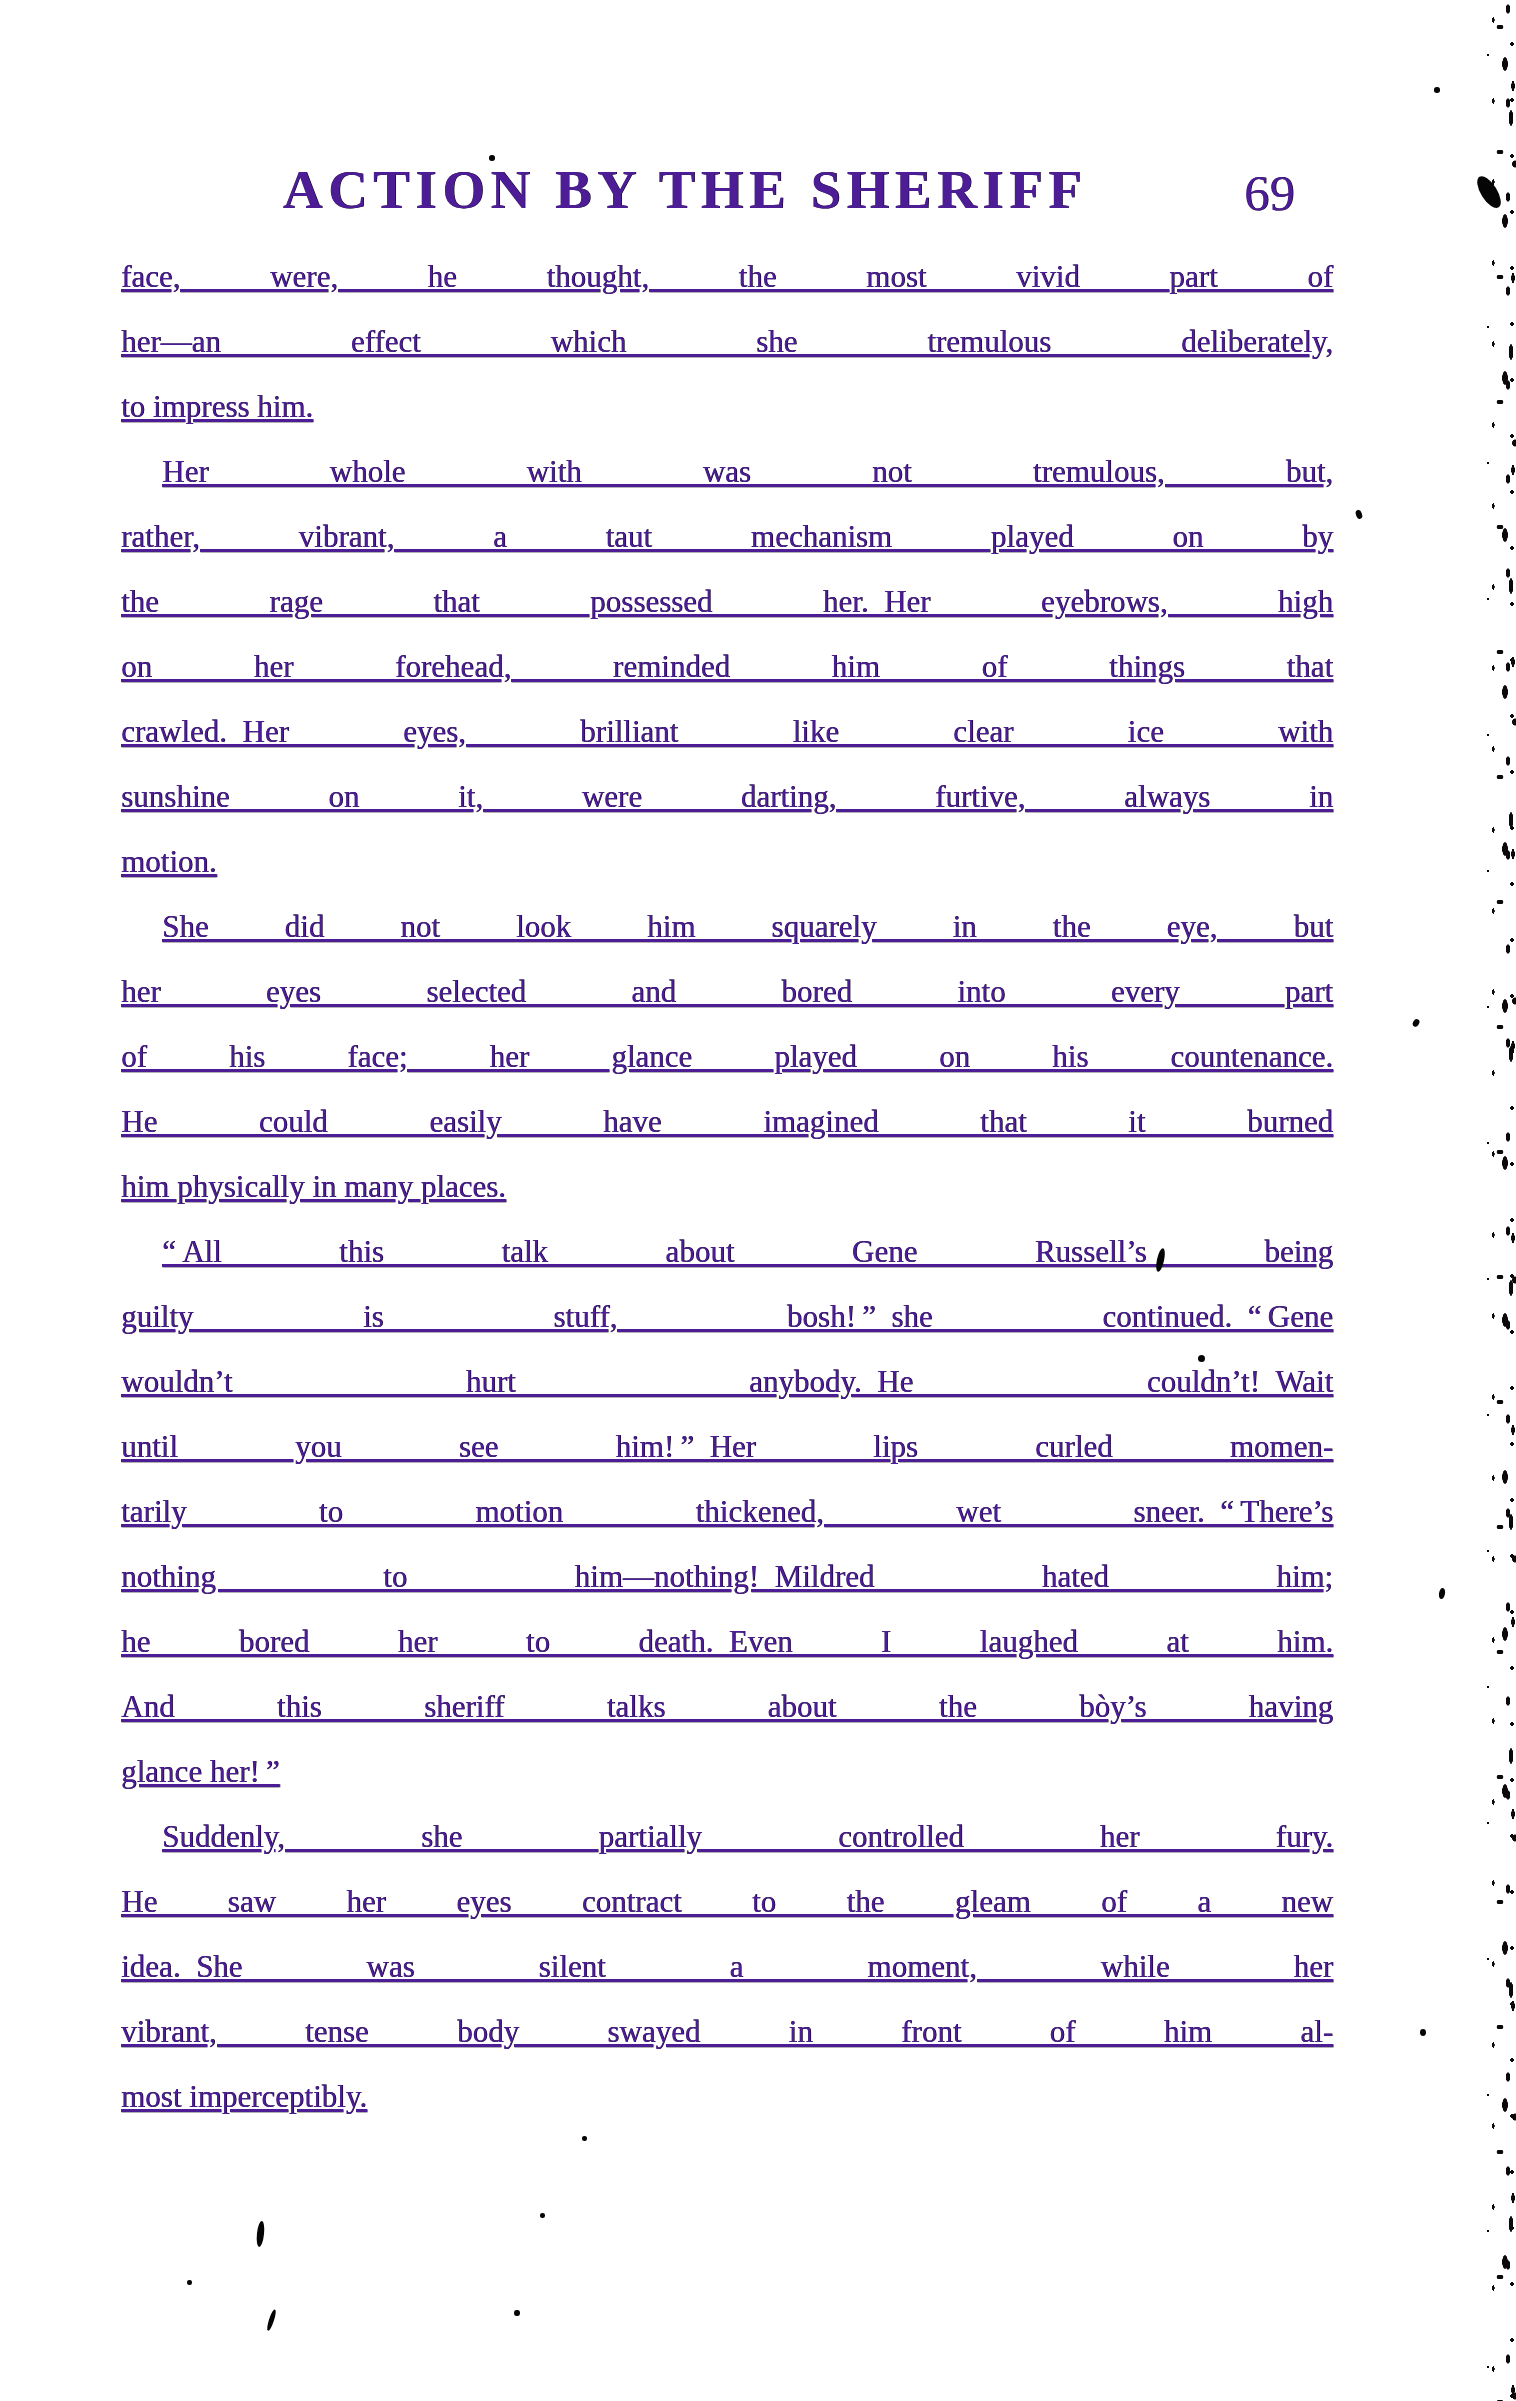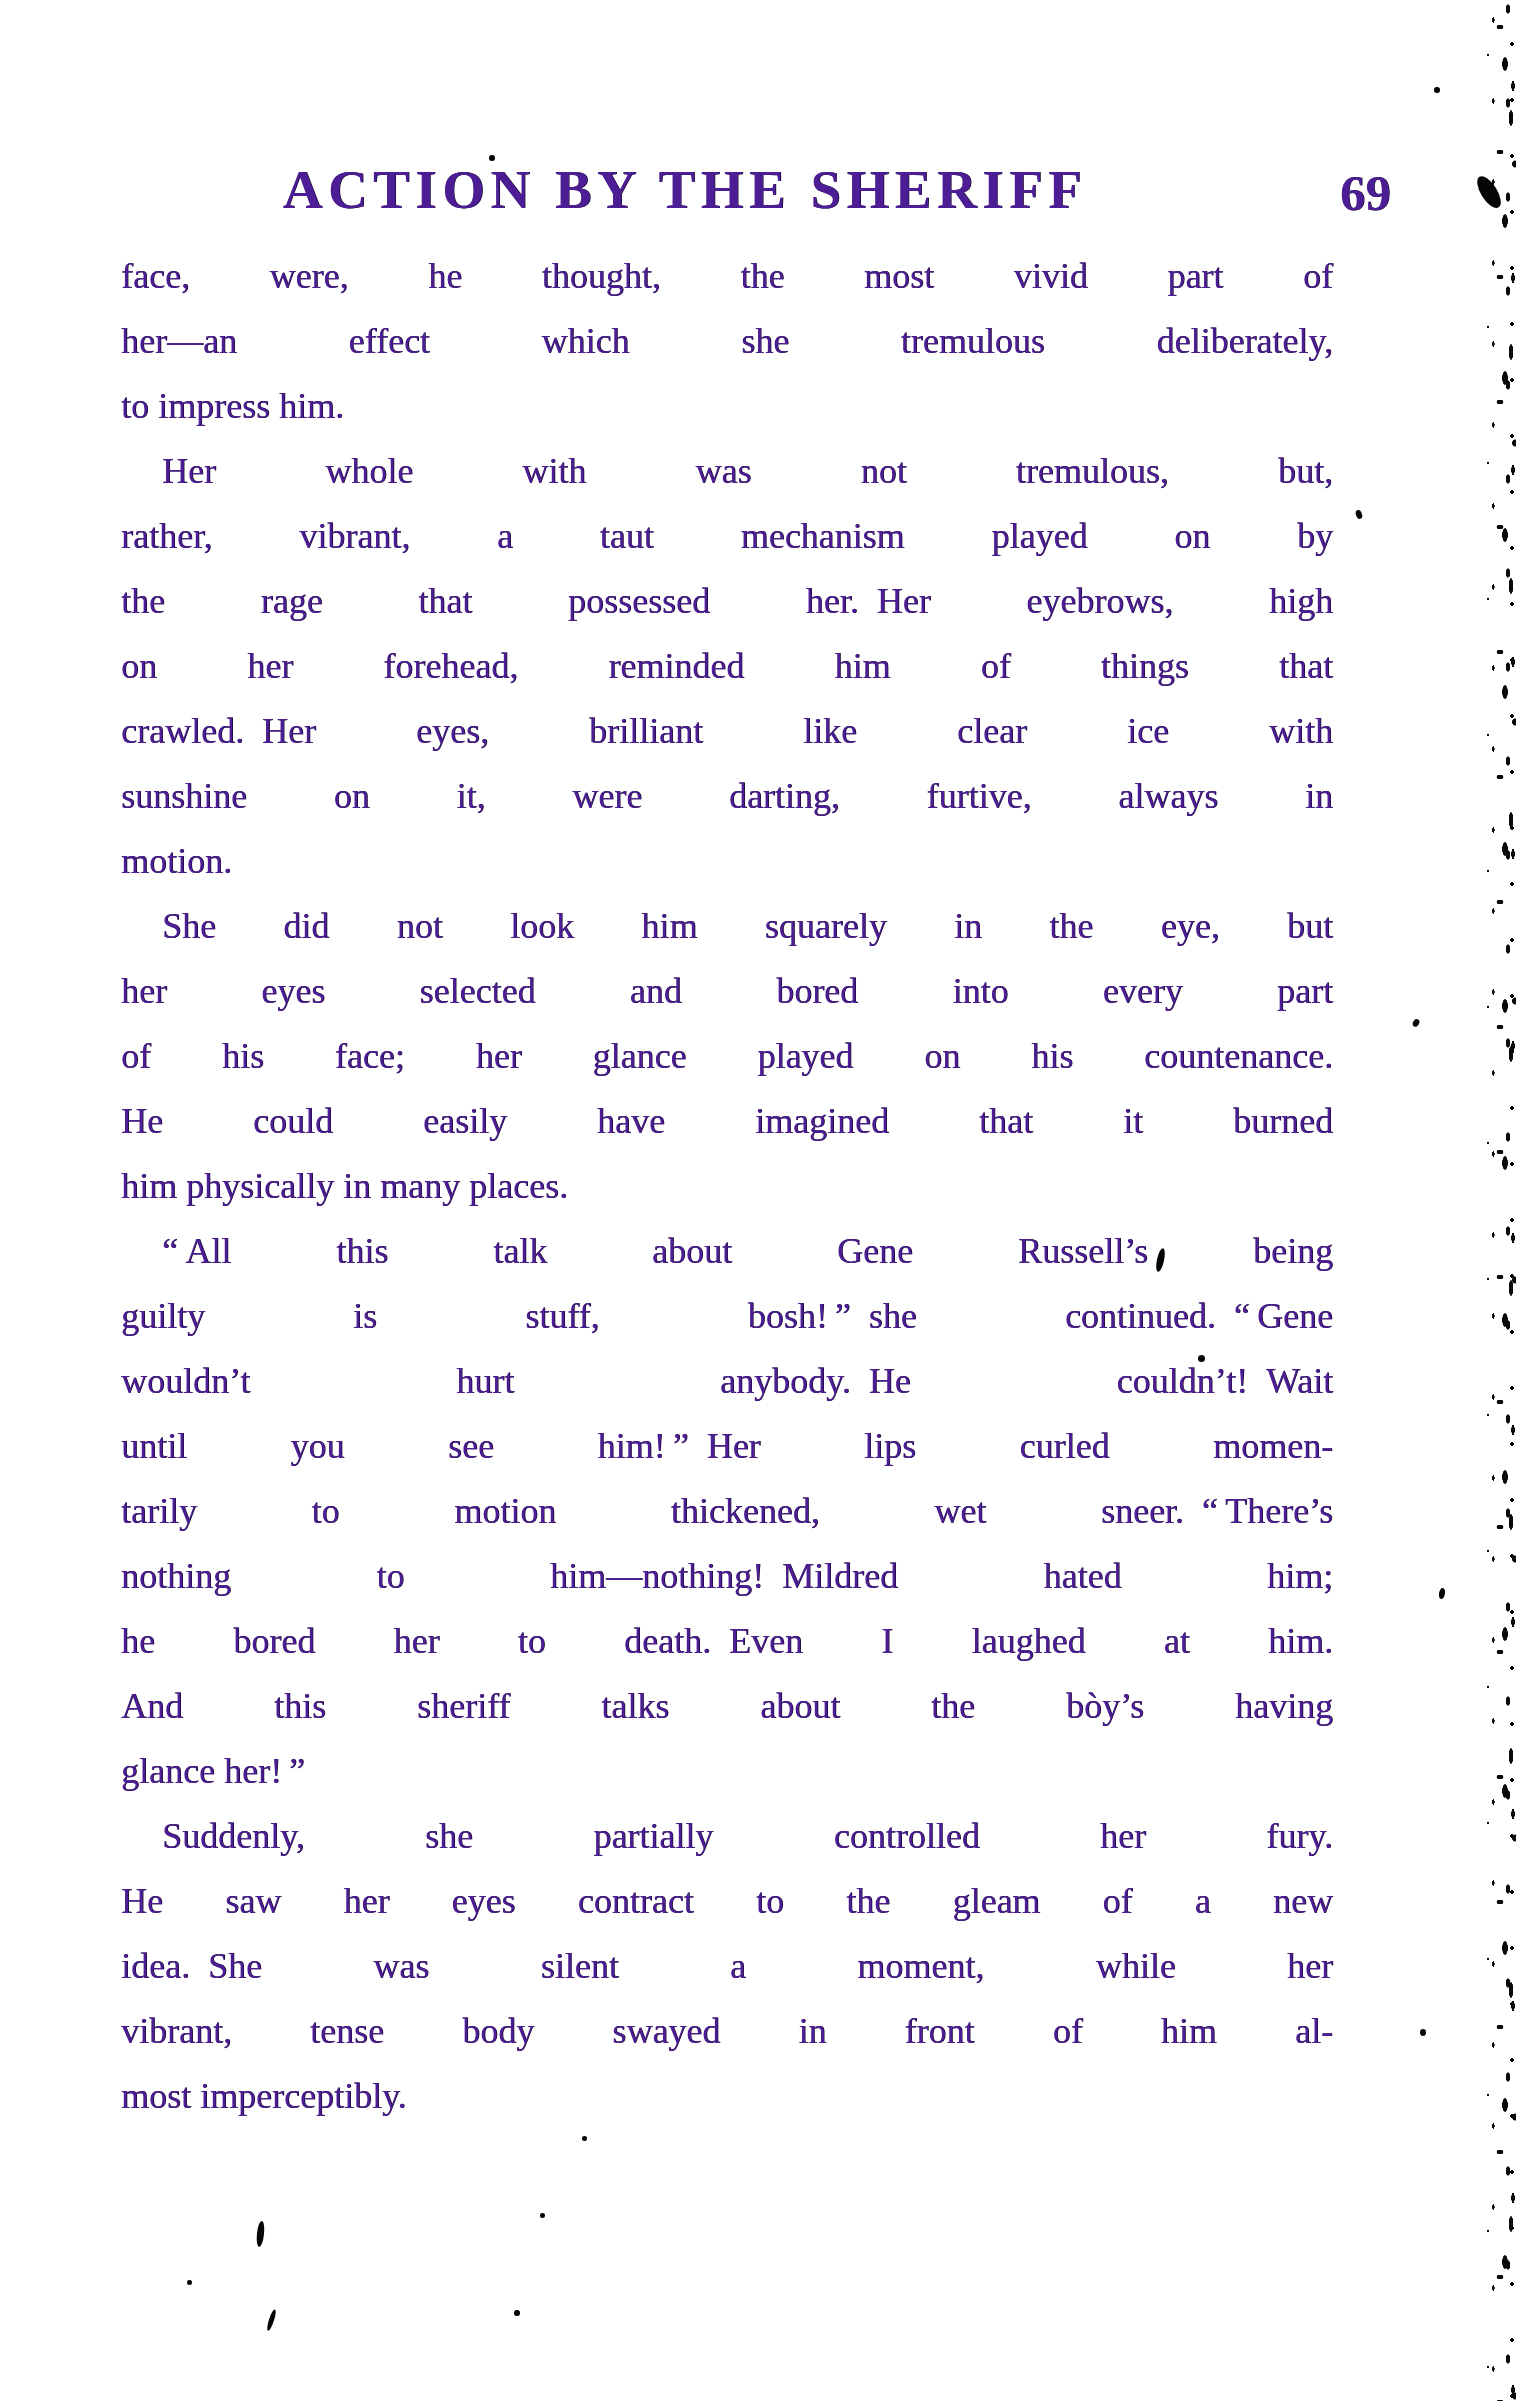--- a/index.html
+++ b/index.html
@@ -13,30 +13,31 @@
   }
   
   .running-head{
     position:absolute;top:158px;left:121px;width:1128px;
     text-align:center;
     font-size:55px;font-weight:bold;letter-spacing:5.5px;
     white-space:nowrap;
     text-shadow:0.5px 0.4px 0 #000;
   }
   .folio{
-    position:absolute;top:164px;left:1340px;
-    font-size:51px;font-weight:bold;
+    position:absolute;top:164px;left:1244px;
+    font-size:51px;font-weight:normal;
     text-shadow:0.5px 0.4px 0 #000;
   }
   
   .body-text{
     position:absolute;top:244px;left:121px;width:1212px;
-    font-size:36px;line-height:65px;
+    font-size:31px;line-height:65px;
     text-align:justify;
     text-shadow:0.5px 0.3px 0 #000;
+    text-decoration:underline;
   }
   .para{margin:0;padding:0;}
   .line{width:100%;}
   .line.just{text-align-last:justify;}
   .para.indent .line:first-child{text-indent:41px;}
   
   .edge-noise{
     position:absolute;top:0;right:0;width:40px;height:2401px;
     background-image:
       radial-gradient(3.6px 7.3px at 31px 9px,#0a0a0a 60%,transparent 66%),

